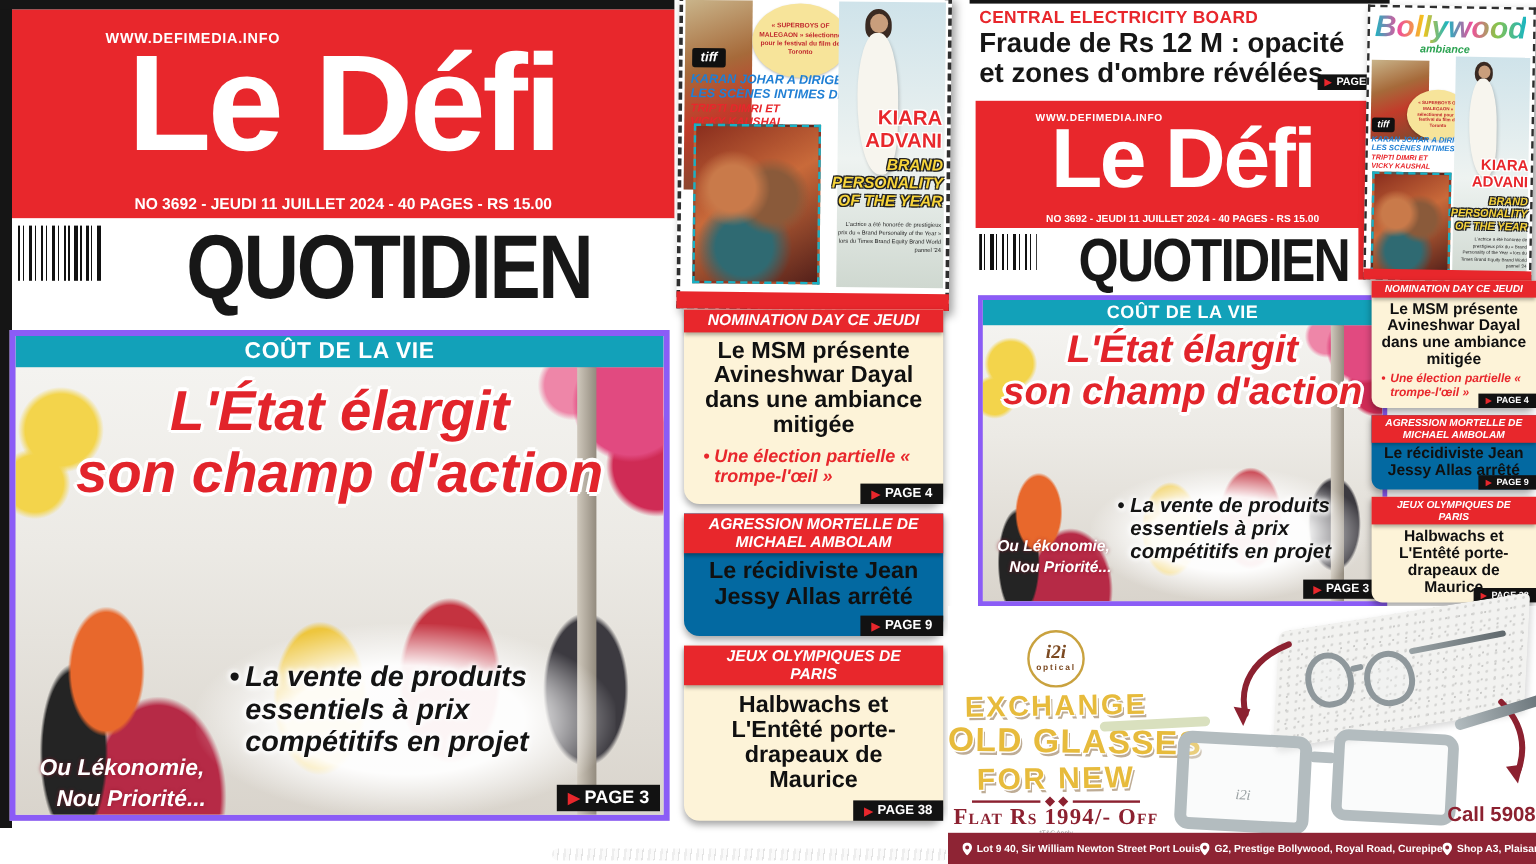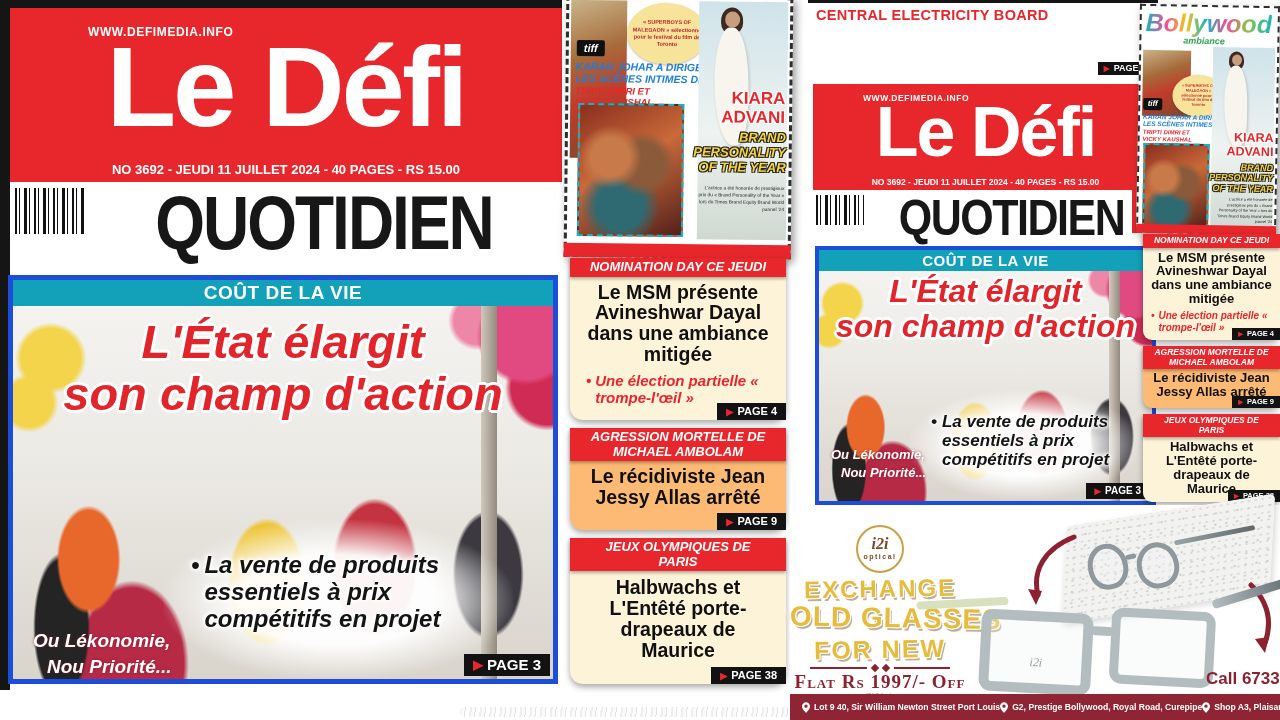--- a/index.html
+++ b/index.html
@@ -7,21 +7,21 @@
          font-family:"Liberation Sans",sans-serif;}
   .abs{position:absolute;}
   .mast{background:#e8272c;}
   .mast .url{position:absolute;color:#fff;font-weight:bold;letter-spacing:.6px;}
   .mast .title{position:absolute;left:0;right:0;text-align:center;color:#fff;font-weight:900;
                letter-spacing:-3px;line-height:1;}
   .mast .issue{position:absolute;left:0;right:0;text-align:center;color:#fff;font-weight:bold;}
   .barcode{background:repeating-linear-gradient(90deg,#111 0 2px,#fff 2px 4px,#111 4px 5px,#fff 5px 9px,#111 9px 12px,#fff 12px 14px,#111 14px 15px,#fff 15px 19px);}
   .edition{color:#171717;font-weight:900;text-align:center;letter-spacing:-2px;
            transform:scaleY(1.18);transform-origin:center top;line-height:1;}
-  .story{border:5px solid #1d4ed8;box-sizing:border-box;background:#e9e7e2;overflow:hidden;}
+  .story{border:5px solid #8b5cf6;box-sizing:border-box;background:#e9e7e2;overflow:hidden;}
   .kickbar{position:absolute;left:0;right:0;top:0;background:#12a1b9;color:#fff;font-weight:800;
            text-align:center;letter-spacing:.5px;}
   .photo-market{position:absolute;left:0;right:0;bottom:0;
     background:
       radial-gradient(circle at 7% 14%,#f3d44b 0 5%,rgba(0,0,0,0) 6%),
       radial-gradient(circle at 3% 26%,#f3d44b 0 4%,rgba(0,0,0,0) 5%),
       radial-gradient(circle at 95% 8%,#e14a80 0 7%,rgba(0,0,0,0) 8%),
       radial-gradient(circle at 99% 22%,#cf2b55 0 6%,rgba(0,0,0,0) 7%),
       radial-gradient(circle at 86% 4%,#ee86a8 0 4%,rgba(0,0,0,0) 5%),
       radial-gradient(ellipse 9% 22% at 14% 68%,#e8682c 0 60%,rgba(0,0,0,0) 66%),
@@ -41,21 +41,21 @@
             line-height:1.12;text-align:left;
             text-shadow:0 0 5px #fff,0 0 9px #fff,1px 1px 4px #fff,-1px -1px 4px #fff;}
   .shirt{position:absolute;color:#fff;font-style:italic;font-weight:bold;line-height:1.35;
          text-shadow:0 0 3px rgba(140,20,40,.8);}
   .page-ref{position:absolute;background:#121212;color:#fff;font-weight:bold;
             display:flex;align-items:center;gap:4px;padding:2px 9px 3px;}
   .page-ref .tri{color:#e8272c;font-size:.85em;}
   
   .card{background:#fdf3d8;border-radius:0 0 13px 13px;box-shadow:0 3px 6px rgba(0,0,0,.35);
         text-align:center;box-sizing:border-box;}
-  .card.peach{background:#fdba74;}
+  .card.peach{background:#0369a1;}
   .card .banner{background:#e8272c;color:#fff;font-weight:800;font-style:italic;line-height:1.12;
                 padding:2px 16px;box-shadow:0 2px 3px rgba(0,0,0,.3);}
   .card .title{font-weight:800;color:#101010;line-height:1.07;padding-top:5px;}
   .card .cbullet{display:flex;gap:4px;text-align:left;color:#e8272c;font-weight:800;font-style:italic;
                 line-height:1.15;margin-top:7px;}
   
   .magcover{background:#fff;border:3px dashed #2e2e2e;box-shadow:3px 4px 8px rgba(0,0,0,.4);box-sizing:border-box;}
   .warmphoto{background:linear-gradient(160deg,#c9b48a 0%,#a66a3a 35%,#c23b2a 60%,#7a4a2e 100%);}
   .couple{border:2px dashed #19b0c4;box-sizing:border-box;
           background:radial-gradient(circle at 30% 40%,#c97a4a 0 18%,rgba(0,0,0,0) 30%),
@@ -204,20 +204,24 @@
     <div class="title" style="font-size:19.5px;padding:6px 28px 0;">Halbwachs et L'Entêté porte-drapeaux de Maurice</div>
     <div class="page-ref" style="right:0;bottom:0;font-size:11px;">
       <span class="tri">▶</span>
       <span>PAGE 38</span>
     </div>
   </article>
 
   <section class="abs" style="left:790px;top:0;width:350px;height:512px;margin-left:18px;">
     <div class="abs" style="left:0;top:0;width:350px;height:3px;background:#151515;"></div>
     <div class="abs" style="left:8px;top:7px;font-size:14.5px;font-weight:800;color:#e8272c;letter-spacing:.3px;">CENTRAL ELECTRICITY BOARD</div>
+    <div class="abs" style="left:8px;top:23px;font-size:23px;font-weight:900;color:#161616;line-height:1.08;">
+      <span style="display:block;">Fraude de Rs 12 M : opacité</span>
+      <span style="display:block;">et zones d'ombre révélées</span>
+    </div>
     <div class="page-ref" style="right:6px;top:62px;font-size:9px;padding:1px 6px 2px;">
       <span class="tri">▶</span>
       <span>PAGE 1</span>
     </div>
 
     <header class="abs mast" style="left:5px;top:84px;width:345px;height:106px;">
       <div class="url" style="left:50px;top:9px;font-size:8.5px;">WWW.DEFIMEDIA.INFO</div>
       <div class="title" style="top:13px;font-size:70px;letter-spacing:-2px;">Le Défi</div>
       <div class="issue" style="bottom:3px;font-size:8.5px;">NO 3692 - JEUDI 11 JUILLET 2024 - 40 PAGES - RS 15.00</div>
     </header>
@@ -326,21 +330,21 @@
       <div class="gold" style="font-size:24px;letter-spacing:2px;line-height:27px;transform:rotate(-1deg);">EXCHANGE</div>
       <div class="gold" style="font-size:28px;letter-spacing:1px;line-height:32px;white-space:nowrap;transform:rotate(1deg);">OLD GLASSES</div>
       <div class="gold" style="font-size:25px;letter-spacing:2px;line-height:30px;transform:rotate(-1deg);">FOR NEW</div>
     </div>
     <div class="abs divider" style="left:20px;top:160px;width:140px;">
       <span class="bar"></span>
         <span class="dia"></span>
         <span class="dia"></span>
         <span class="bar"></span>
     </div>
-    <div class="abs offer" style="left:0;top:166px;width:180px;font-size:19px;">Flat Rs 1997/- Off</div>
+    <div class="abs offer" style="left:0;top:166px;width:180px;font-size:19px;">Flat Rs 1994/- Off</div>
     <div class="abs" style="left:55px;top:187px;width:70px;text-align:center;font-size:5.5px;color:#999;">*T&amp;C Apply</div>
 
     <div class="abs pouch" style="left:272px;top:6px;width:212px;height:96px;transform:rotate(-9deg) skewX(-12deg);"></div>
     <div class="abs" style="left:298px;top:14px;width:185px;height:80px;transform:rotate(-13deg);">
       <div class="lens" style="left:0;top:8px;width:40px;height:46px;border:5px solid #8f989c;border-radius:50% 50% 46% 46%;"></div>
       <div class="lens" style="left:48px;top:18px;width:42px;height:46px;border:5px solid #8f989c;border-radius:50% 50% 46% 46%;"></div>
       <div class="gbridge" style="left:39px;top:24px;width:11px;height:5px;background:#8f989c;"></div>
       <div class="gtemple" style="left:90px;top:22px;width:82px;height:5px;background:linear-gradient(90deg,#9aa3a6,#5f686c);transform:rotate(2deg);"></div>
     </div>
 
@@ -355,21 +359,21 @@
 
     <div class="abs" style="left:182px;top:92px;width:272px;height:115px;transform:rotate(3deg);">
       <div class="gtemple" style="left:-58px;top:10px;width:92px;height:8px;background:#d9e0be;transform:rotate(-6deg);"></div>
       <div class="lens" style="left:8px;top:18px;width:112px;height:82px;border:10px solid #b3bcbf;border-radius:12px;"></div>
       <div class="lens" style="left:138px;top:10px;width:104px;height:76px;border:9px solid #b3bcbf;border-radius:12px;"></div>
       <div class="gbridge" style="left:118px;top:30px;width:22px;height:9px;background:#b3bcbf;"></div>
       <div class="gtemple" style="left:238px;top:-2px;width:92px;height:9px;background:linear-gradient(90deg,#b3bcbf,#59646a);transform:rotate(-20deg);transform-origin:left center;"></div>
       <div class="abs" style="left:58px;top:62px;font-family:'Liberation Serif',serif;font-style:italic;font-size:12px;color:#99a0a2;">i2i</div>
     </div>
 
-    <div class="abs call" style="left:416px;top:164px;font-size:17px;">Call 6733</div>
+    <div class="abs call" style="left:416px;top:164px;font-size:17px;">Call 5908</div>
 
     <div class="abs addrbar" style="left:0;top:189px;width:490px;height:26px;">
       <span class="addr" style="font-size:8.6px;">
         <svg width="8" height="11" viewBox="0 0 24 32">
             <path d="M12 0C5.4 0 0 5.4 0 12c0 9 12 20 12 20s12-11 12-20C24 5.4 18.6 0 12 0zm0 17a5 5 0 1 1 0-10 5 5 0 0 1 0 10z" fill="#fff"></path>
           </svg>
         <span>Lot 9 40, Sir William Newton Street Port Louis</span>
       </span>
       <span class="addr" style="font-size:8.6px;">
         <svg width="8" height="11" viewBox="0 0 24 32">

